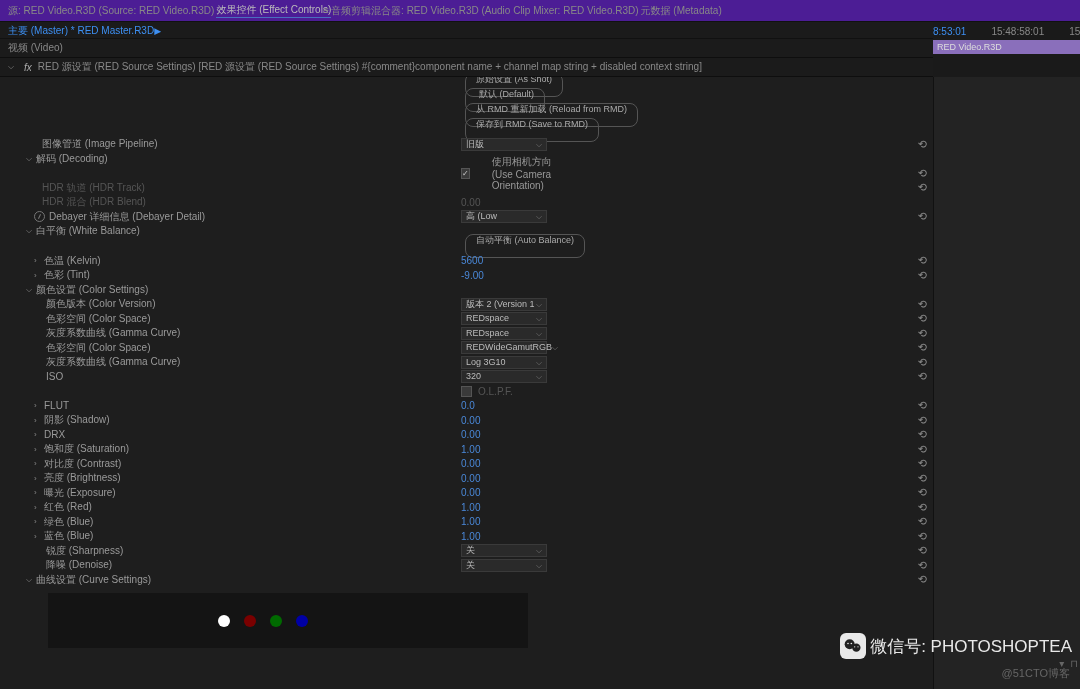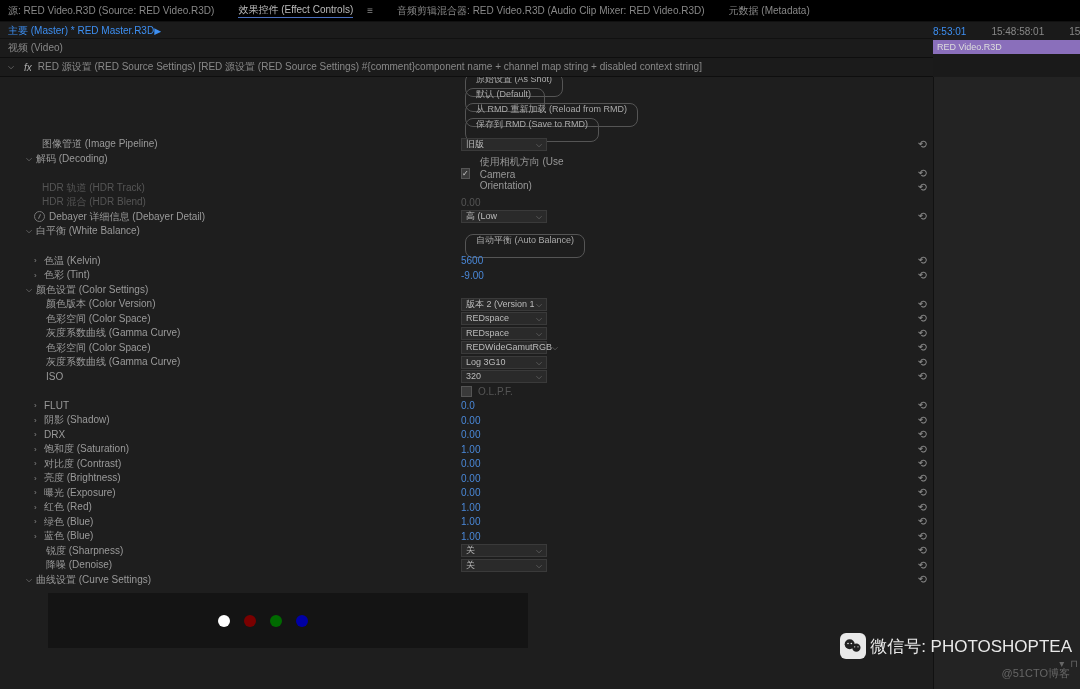--- a/index.html
+++ b/index.html
@@ -1,38 +1,38 @@
 <!DOCTYPE html>
 <html><head>
 <meta charset="utf-8">
 <style>
 *{box-sizing:border-box;margin:0;padding:0;font-family:"Segoe UI",Tahoma,sans-serif;font-size:10px;user-select:none}
 body{background:#1a1a1a;color:#999;width:1080px;height:689px;overflow:hidden;position:relative}
-.tabbar{display:flex;align-items:center;height:22px;border-bottom:1px solid #111;background:#000000;gap:24px;padding:0 8px}
+.tabbar{display:flex;align-items:center;height:22px;border-bottom:1px solid #111;background:#4c1d95;gap:2px;padding:0 8px}
 .tabbar span{color:#888;white-space:nowrap}
 .tabbar .active{color:#bbb;border-bottom:1px solid #4a6fbf}
 .tabbar .ham{color:#888;margin-left:-10px}
 .subhead{height:17px;padding:2px 8px;color:#3d8ff2;background:#1b1b1b;border-bottom:1px solid #111}
 .subhead2{padding:2px 8px;color:#888;background:#1b1b1b;border-bottom:1px solid #0e0e0e}
 .fxline{padding:2px 8px;color:#888;background:#1b1b1b;border-bottom:1px solid #0e0e0e;display:flex;align-items:center;gap:6px}
 .fx{font-style:italic;color:#aaa}
 .main{display:flex;height:calc(100% - 60px)}
 .left{flex:0 0 933px;overflow:hidden;background:#1e1e1e;position:relative}
 .right{flex:1;background:#232323;border-left:1px solid #111}
 .timehdr{height:18px;display:flex;justify-content:flex-end;align-items:center;gap:25px;padding-right:4px;color:#888;font-size:9px}
 .timehdr .cur{color:#3d8ff2}
 .clip{margin:0;padding:2px 4px;background:#8a6fbb;color:#ddd;font-size:9px}
 .scroll{height:calc(100% - 50px);overflow-y:auto;padding-bottom:40px}
 .row{display:flex;align-items:center;height:14.5px;padding:0 6px}
 .row .lbl{flex:0 0 455px;display:flex;align-items:center;color:#9a9a9a;white-space:nowrap}
 .row .val{flex:0 0 105px;color:#4a88d8}
 .row .ctrl{flex:0 0 105px}
 .row .rst{margin-left:auto;color:#888;cursor:pointer;font-size:11px}
 .pillrow{display:flex;justify-content:flex-start;padding-left:465px;height:15px;align-items:center}
-.pill{border:1px solid #555;border-radius:8px;padding:0 10px;height:24px;line-height:11px;color:#aaa;font-size:9px;min-width:80px;text-align:left;white-space:nowrap}
+.pill{border:1px solid #555;border-radius:8px;padding:0 10px;height:24px;line-height:11px;color:#aaa;font-size:9px;min-width:80px;text-align:right;white-space:nowrap}
 .sel{background:#2a2a2a;border:1px solid #3a3a3a;color:#bbb;height:13px;line-height:11px;padding:0 4px;font-size:9px;width:86px;display:inline-flex;justify-content:space-between;align-items:center}
 .sel::after{content:"⌵";color:#777;font-size:8px}
 .chk{width:11px;height:11px;background:#3a3a3a;border:1px solid #555;display:inline-flex;align-items:center;justify-content:center;color:#ccc;font-size:8px}
 .chk.on::before{content:"✓"}
 .tw{color:#888;width:10px;display:inline-block;font-size:8px}
 .stop{width:11px;height:11px;border:1px solid #777;border-radius:50%;margin-right:4px;position:relative}
 .stop::after{content:"";position:absolute;width:1px;height:5px;background:#777;top:2px;left:4px;transform:rotate(25deg)}
 .curvebox{margin:6px 0 0 48px;width:480px;height:55px;background:#141414;display:flex;align-items:center;padding-left:170px;gap:14px}
 .dot{width:12px;height:12px;border-radius:50%}
 .dot.w{background:#fff}
@@ -103,21 +103,21 @@
           <span class="rst">⟲</span>
         </div>
 <div class="row">
           <div class="lbl" style="padding-left:20px">
             <span class="tw">⌵</span>
             <span>解码 (Decoding)</span>
           </div>
         </div>
 <div class="row">
           <div class="lbl"></div>
-          <div class="ctrl" style="display:flex;gap:10px;align-items:center;width:auto">
+          <div class="ctrl" style="display:flex;gap:22px;align-items:center;width:auto">
             <span class="chk on"></span>
             <span>使用相机方向 (Use Camera Orientation)</span>
           </div>
           <span class="rst">⟲</span>
         </div>
 <div class="row">
           <div class="lbl" style="padding-left:36px;color:#555">
             <span>HDR 轨道 (HDR Track)</span>
           </div>
           <span class="rst">⟲</span>

